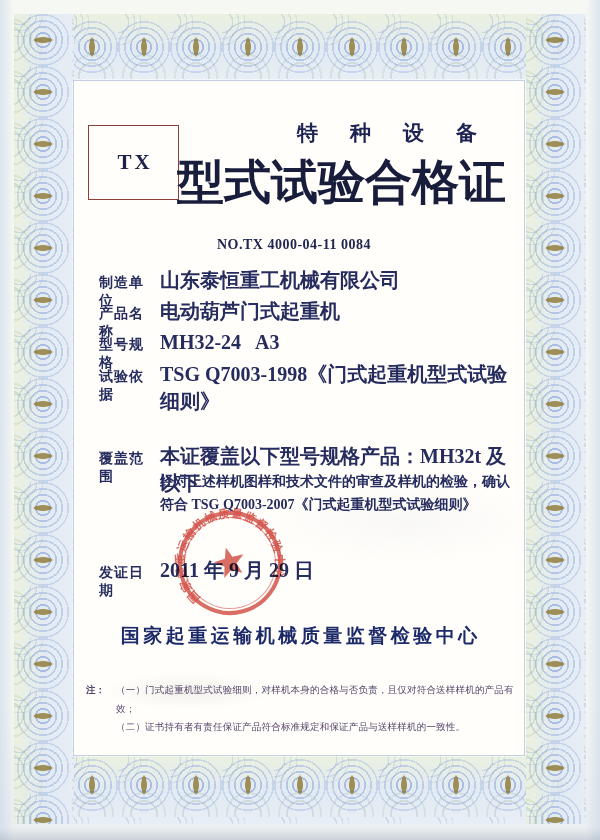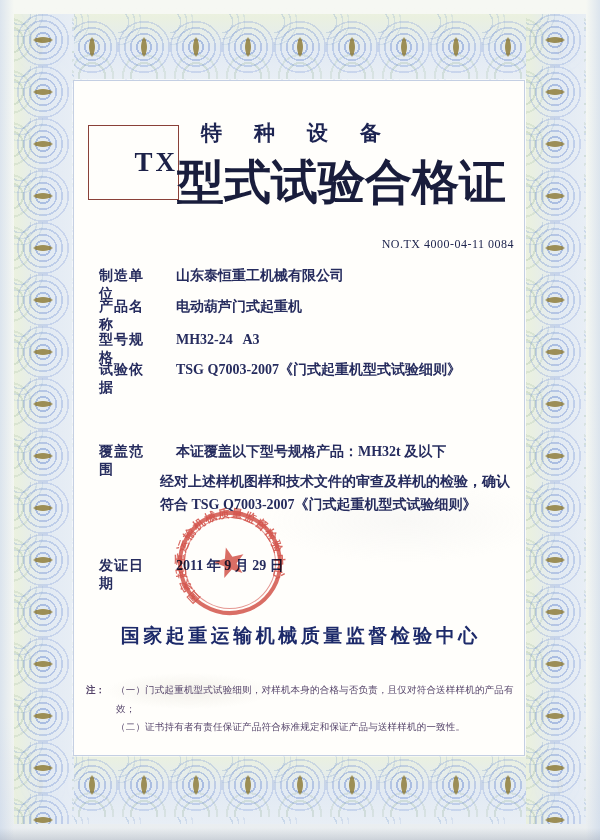--- a/index.html
+++ b/index.html
@@ -42,38 +42,38 @@
     position:absolute;left:73px;top:80px;width:450px;height:674px;
     background:
       radial-gradient(120px 26px at 115px 610px, rgba(178,172,152,.16), rgba(178,172,152,0) 70%),
       radial-gradient(200px 60px at 330px 440px, rgba(190,195,205,.10), rgba(190,195,205,0) 70%),
       #fffefb;
     border:1px solid rgba(148,168,208,.55);
     box-shadow:0 0 0 1px rgba(255,255,255,.5);
   }
   .tx-box{
     position:absolute;left:14px;top:44px;width:89px;height:73px;
-    border:1.5px solid #8a4038;display:flex;align-items:center;justify-content:flex-end;
-    font-weight:bold;font-size:27px;letter-spacing:3px;color:#1c2148;text-indent:3px;
+    border:1.5px solid #8a4038;display:flex;align-items:center;justify-content:center;
+    font-weight:bold;font-size:21px;letter-spacing:3px;color:#1c2148;text-indent:3px;
   }
   .category-title{
-    position:absolute;left:95px;right:15px;top:38px;text-align:left;
+    position:absolute;left:95px;right:15px;top:38px;text-align:right;
     font-size:21px;font-weight:bold;color:#1d2452;letter-spacing:32px;text-indent:32px;white-space:nowrap;
   }
   .cert-title{
     position:absolute;left:90px;right:5px;top:70px;text-align:center;
     font-size:47px;font-weight:bold;color:#191d3c;white-space:nowrap;
   }
   .cert-no{
-    position:absolute;left:0;right:10px;top:156px;text-align:right;
-    font-size:12px;font-weight:normal;color:#20264f;letter-spacing:.5px;
+    position:absolute;left:0;right:10px;top:156px;text-align:center;
+    font-size:14px;font-weight:bold;color:#20264f;letter-spacing:.5px;
   }
   .frow{position:absolute;left:25px;right:15px;display:flex;align-items:baseline;}
   .flabel{width:57px;flex:none;font-size:14px;font-weight:bold;color:#262c5e;letter-spacing:1px;}
-  .fvalue{margin-left:20px;font-size:14px;font-weight:bold;color:#262c5e;white-space:pre-wrap;}
+  .fvalue{margin-left:4px;font-size:20px;font-weight:bold;color:#262c5e;white-space:pre-wrap;}
   .r1{top:186px}.r2{top:217px}.r3{top:250px}.r4{top:280px}.r5{top:314px}.r6{top:362px}
   .confirmation{
     position:absolute;left:86px;top:390px;width:352px;
     font-size:14px;font-weight:bold;color:#262c5e;line-height:1.62;
   }
   .date-row{top:476px}
   .issuer{
     position:absolute;left:0;right:0;top:542px;text-align:center;
     font-size:19px;font-weight:bold;color:#1d2a6a;letter-spacing:3.5px;text-indent:3.5px;white-space:nowrap;
   }
@@ -111,21 +111,21 @@
   <div class="frow r2">
     <span class="flabel">产品名称</span>
     <span class="fvalue">电动葫芦门式起重机</span>
   </div>
   <div class="frow r3">
     <span class="flabel">型号规格</span>
     <span class="fvalue">MH32-24   A3</span>
   </div>
   <div class="frow r4">
     <span class="flabel">试验依据</span>
-    <span class="fvalue">TSG Q7003-2007《门式起重机型式试验细则》</span>
+    <span class="fvalue">TSG Q7003-1998《门式起重机型式试验细则》</span>
   </div>
   <div class="frow r6">
     <span class="flabel">覆盖范围</span>
     <span class="fvalue">本证覆盖以下型号规格产品：MH32t 及以下</span>
   </div>
 
   <div class="confirmation">经对上述样机图样和技术文件的审查及样机的检验，确认符合 TSG Q7003-2007《门式起重机型式试验细则》</div>
 
   <div class="frow date-row">
     <span class="flabel">发证日期</span>

